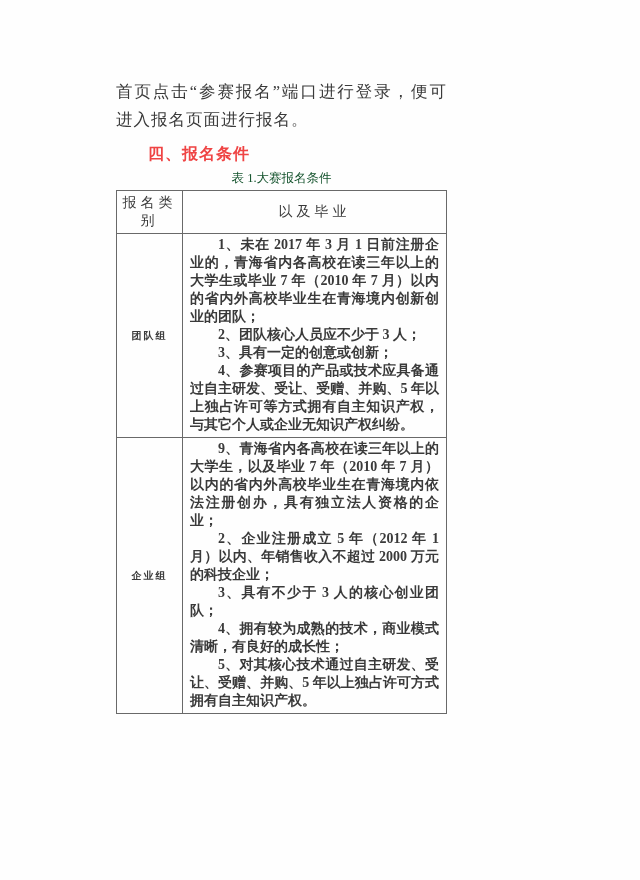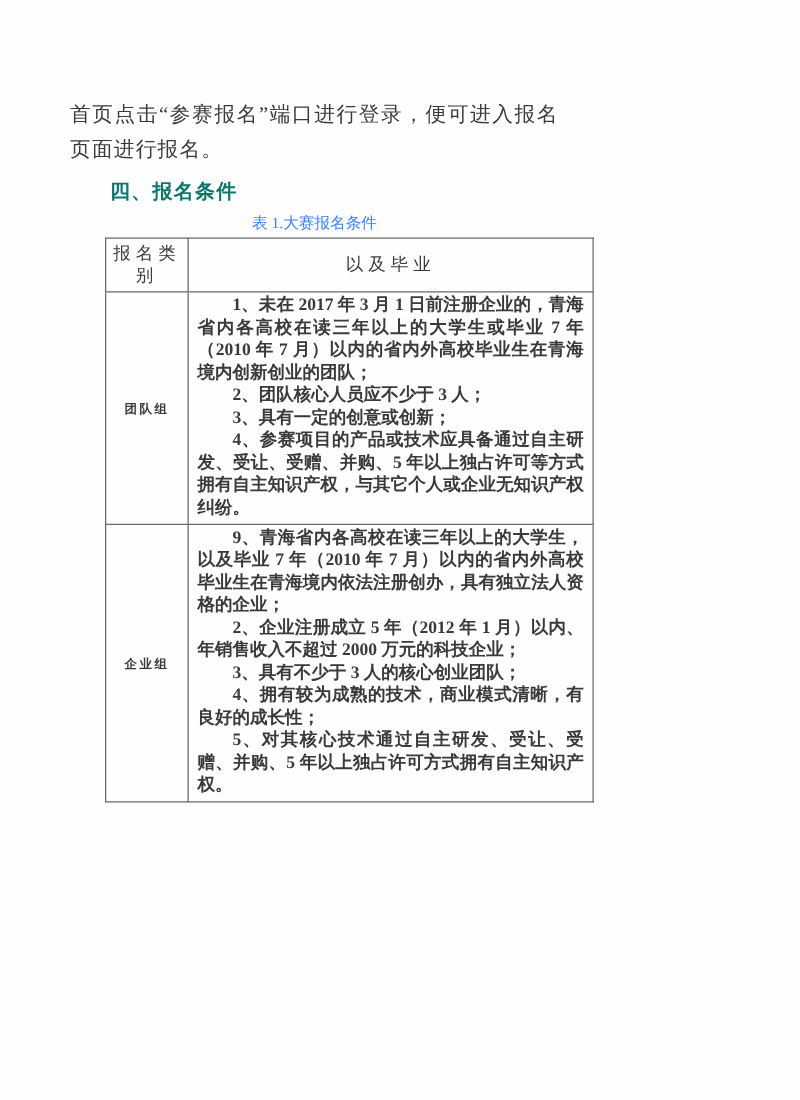--- a/index.html
+++ b/index.html
@@ -11,50 +11,49 @@
     height: 880px;
     background: #fefefe;
     font-family: "Liberation Serif", "DejaVu Serif", serif;
     color: #3a3a3a;
     overflow: hidden;
   }
   .page {
     box-sizing: border-box;
     width: 524px;
     height: 880px;
-    padding: 78px 77px 0 56px;
+    padding: 78px 77px 0 116px;
   }
   .intro {
     margin: 0;
     font-size: 16.5px;
     line-height: 28px;
     letter-spacing: 1px;
     text-align: justify;
   }
   .hd {
     margin: 6px 0 0 0;
     font-size: 16px;
     line-height: 28px;
     font-weight: bold;
-    color: #0f766e;
+    color: #ef4444;
     text-indent: 2em;
     letter-spacing: 1px;
   }
   .tbl-caption {
     margin: 2px 0 4px 0;
     text-align: center;
     font-size: 12.5px;
     line-height: 16px;
-    color: #3b82f6;
+    color: #14532d;
   }
   table.cond-table {
     width: 100%;
     border-collapse: collapse;
     table-layout: fixed;
-    margin-left: 28px;
   }
   .cond-table th,
   .cond-table td {
     border: 1px solid #696969;
     font-weight: bold;
   }
   .cond-table th {
     font-weight: normal;
     font-size: 14px;
     padding: 3px 0;

